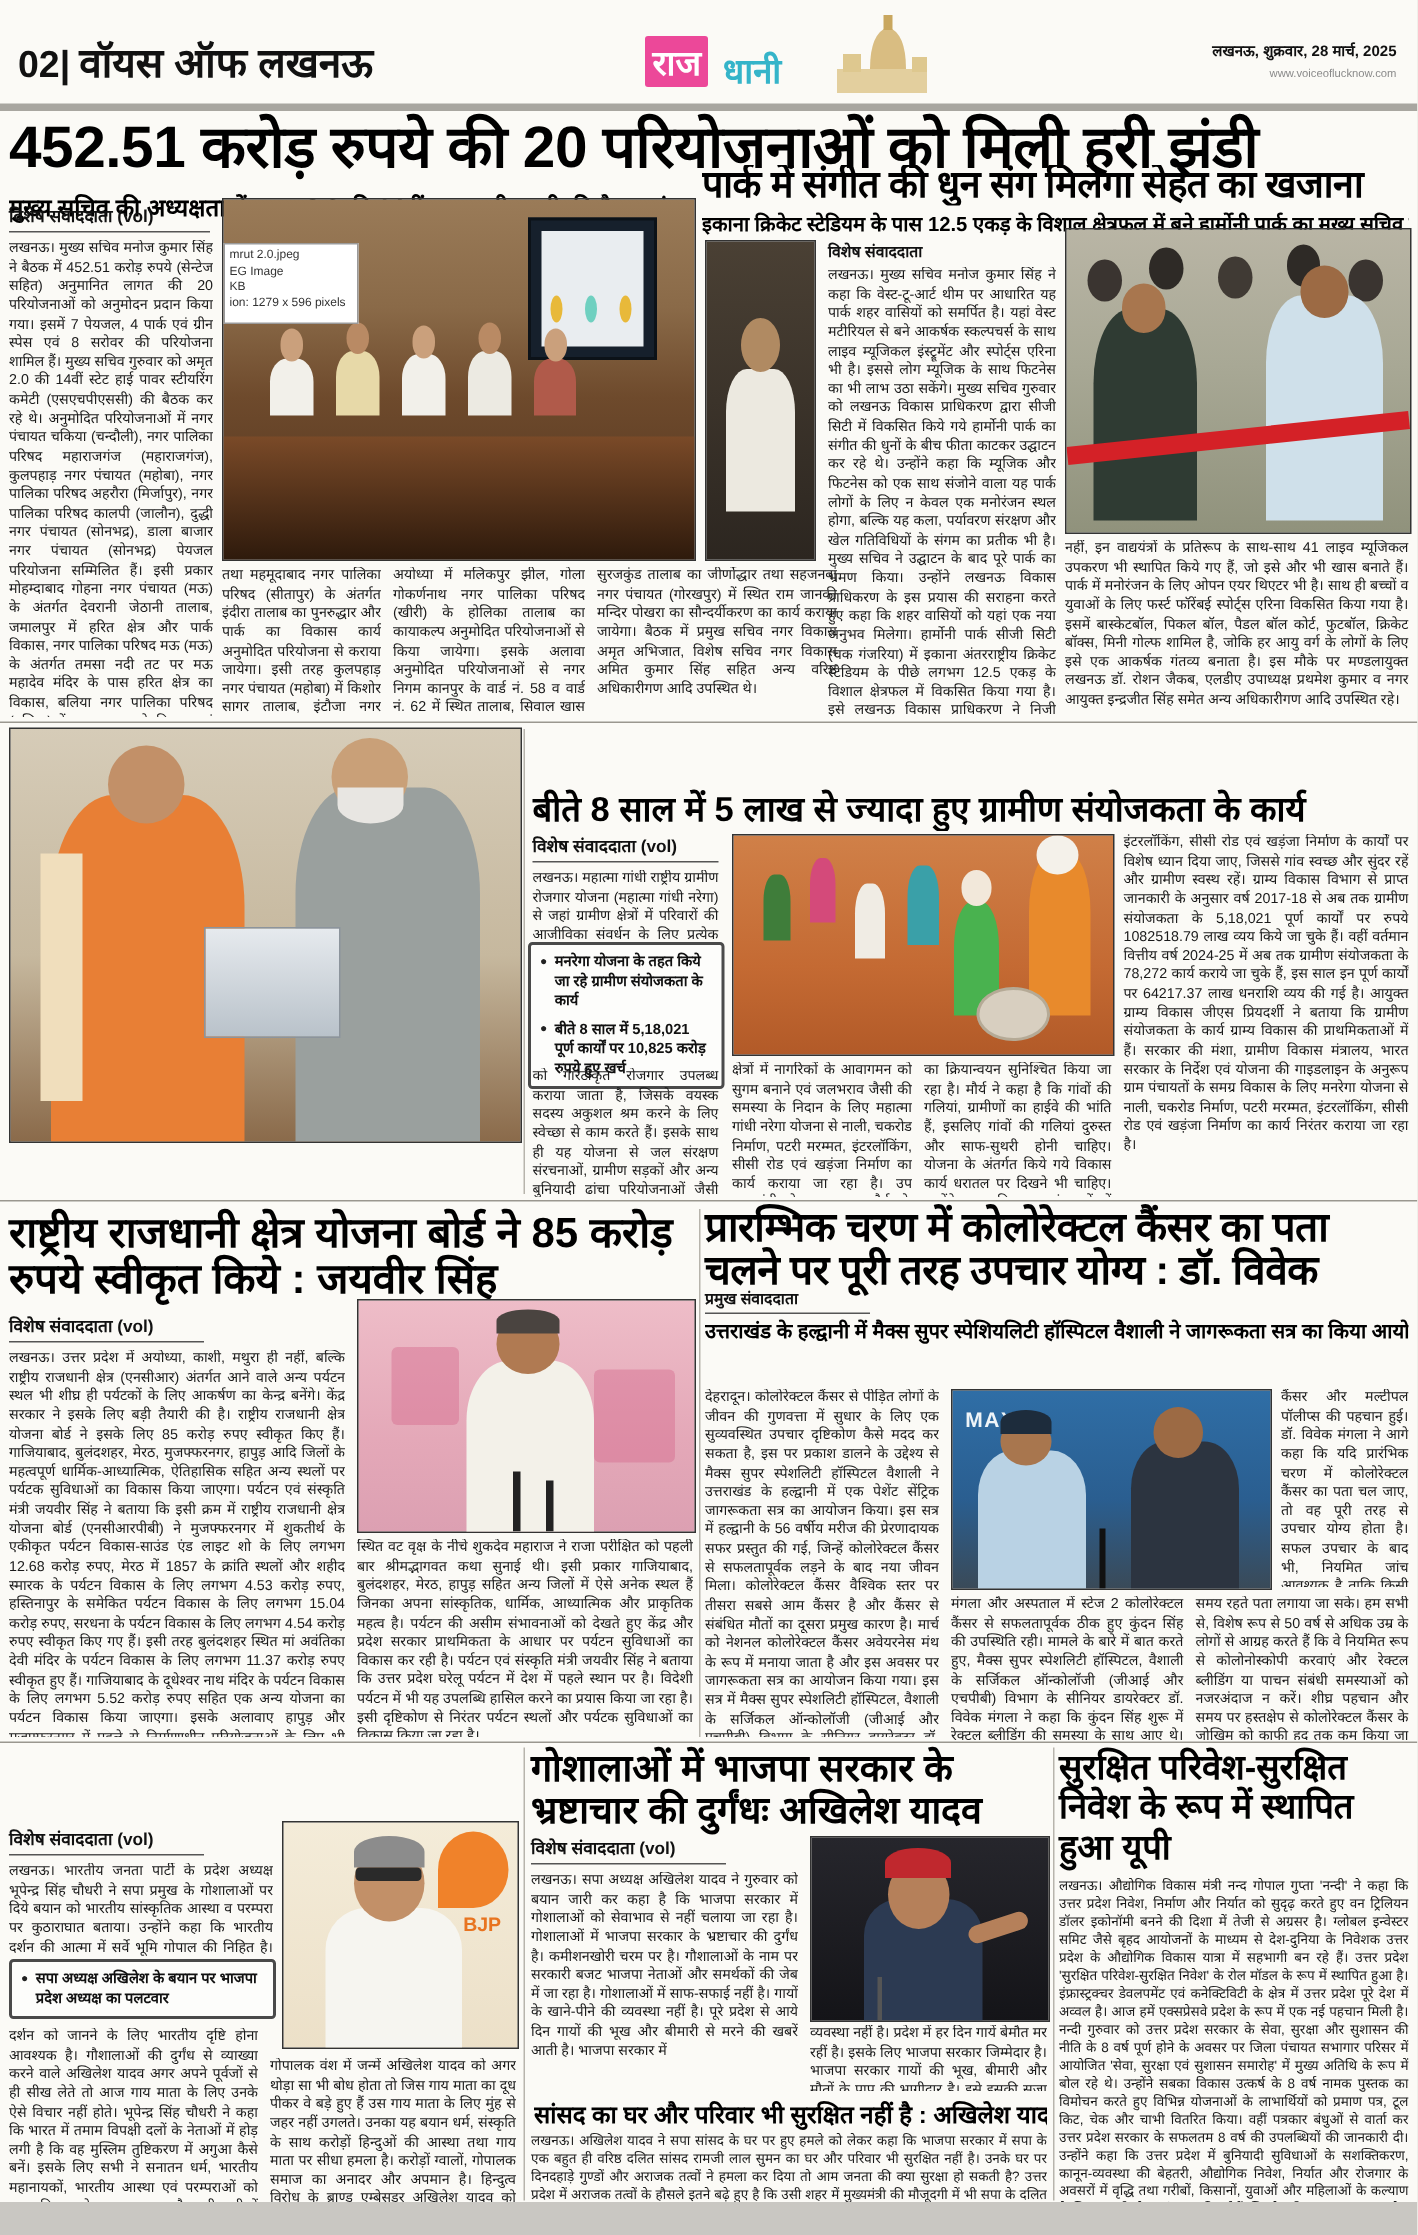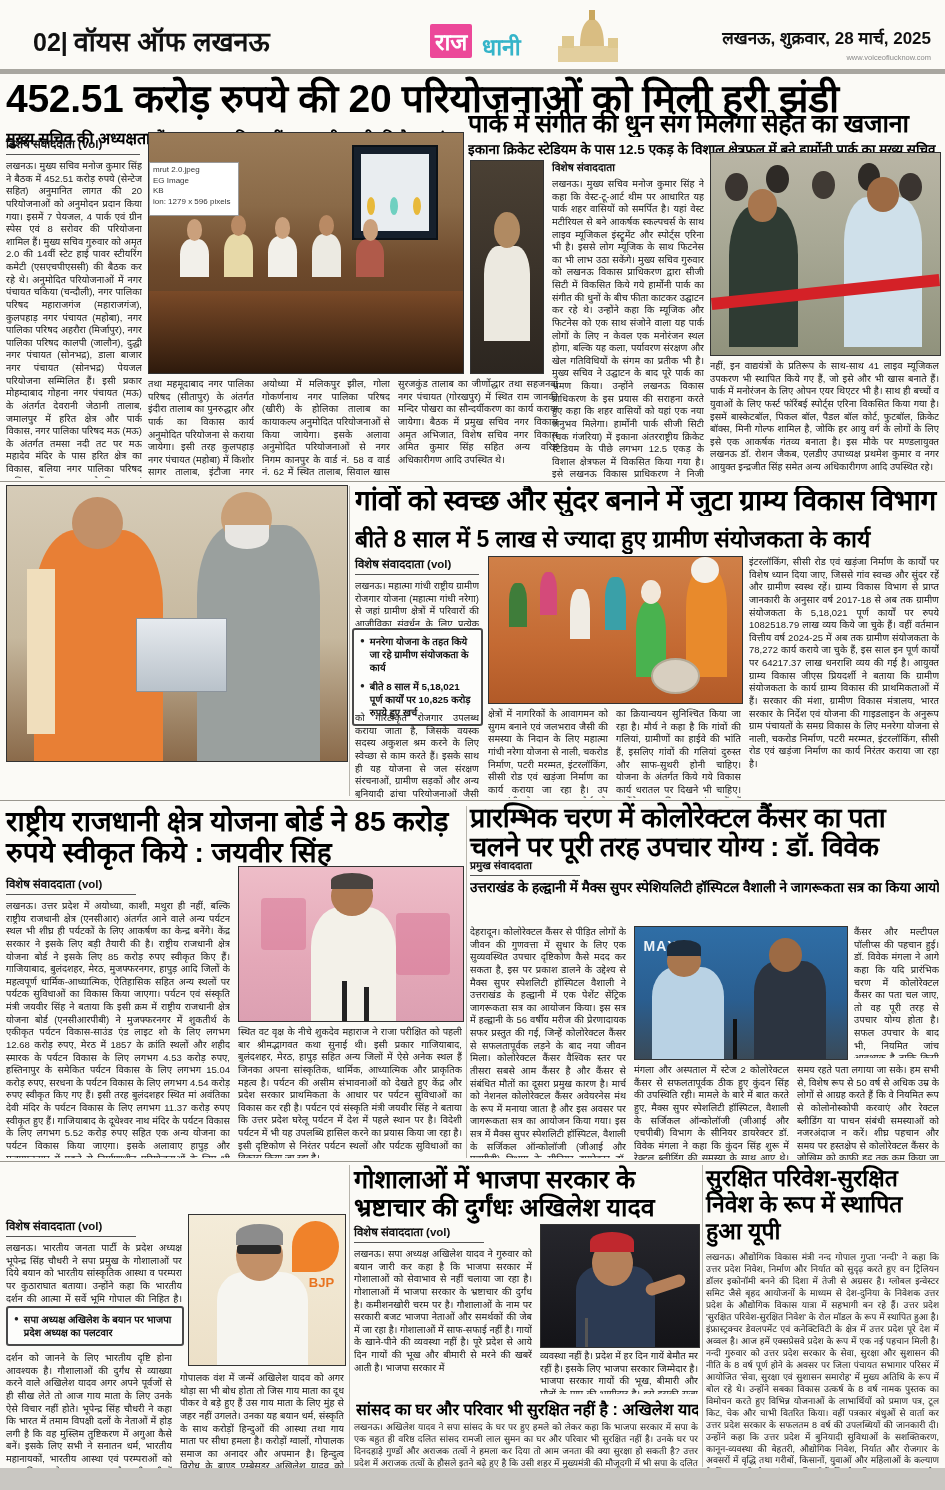--- a/index.html
+++ b/index.html
@@ -23,38 +23,38 @@
   .logo-cyan{color:#35b4c9;font-weight:900;font-size:23px;}
   
   .ph{position:absolute;}
 </style>
 </head>
 <body>
 
 <div id="page">
 
   <div class="abs" style="left:12px;top:22px;display:flex;align-items:baseline;gap:6px;">
-    <span style="font-size:25px;font-weight:900;margin-left:21px;">02|</span>
+    <span style="font-size:25px;font-weight:900;">02|</span>
     <span class="masthead-title">वॉयस ऑफ लखनऊ</span>
   </div>
 
   <div class="abs" style="left:430px;top:8px;width:230px;height:58px;">
     <svg class="abs" style="left:110px;top:0;" width="85" height="58" viewBox="0 0 85 58">
       <rect x="18" y="38" width="60" height="16" fill="#e3cf9e"></rect>
       <path d="M40 38 Q40 14 52 10 Q64 14 64 38 Z" fill="#d9bd82"></path>
       <rect x="49" y="2" width="6" height="10" fill="#c9a75f"></rect>
       <rect x="22" y="28" width="12" height="12" fill="#dec88f"></rect>
       <rect x="68" y="30" width="10" height="10" fill="#dec88f"></rect>
     </svg>
     <span class="abs logo-red" style="left:0;top:16px;">राज</span>
     <span class="abs logo-cyan" style="left:52px;top:22px;">धानी</span>
   </div>
 
   <div class="abs" style="right:14px;top:26px;text-align:right;">
-    <div style="font-size:17px;font-weight:700;">लखनऊ, शुक्रवार, 28 मार्च, 2025</div>
+    <div style="font-size:10px;font-weight:700;">लखनऊ, शुक्रवार, 28 मार्च, 2025</div>
     <div style="font-size:7.5px;color:#8a8a8a;margin-top:4px;">www.voiceoflucknow.com</div>
   </div>
 
   <div class="abs" style="left:0;top:69px;width:945px;height:5px;background:#a8a6a0;"></div>
 
   <div class="abs hl" style="left:6px;top:78px;width:933px;font-size:39px;white-space:nowrap;">452.51 करोड़ रुपये की 20 परियोजनाओं को मिली हरी झंडी</div>
 
   <div class="abs deck" style="left:6px;top:127px;width:456px;font-size:16px;white-space:nowrap;overflow:hidden;">मुख्य सचिव की अध्यक्षता में अमृत 2.0 की 14वीं एसएचपीएससी की बैठक संपन्न</div>
 
   <div class="abs byline" style="left:6px;top:134px;width:134px;top:136px;">विशेष संवाददाता (vol)</div>
@@ -120,21 +120,20 @@
   <div class="abs photo" style="left:6px;top:485px;width:340px;height:275px;background:linear-gradient(#d6ccb8 0%,#c6b89e 55%,#8a6a4a 100%);">
     <div class="ph" style="left:8%;top:16%;width:38%;height:84%;background:#e87f35;border-radius:32% 32% 0 0;"></div>
     <div class="ph" style="left:6%;top:30%;width:8%;height:60%;background:#f0debc;"></div>
     <div class="ph" style="left:19%;top:4%;width:15%;height:19%;background:#c29068;border-radius:50%;"></div>
     <div class="ph" style="left:56%;top:14%;width:36%;height:86%;background:#9aa09e;border-radius:30% 30% 0 0;"></div>
     <div class="ph" style="left:63%;top:2%;width:15%;height:19%;background:#c9a078;border-radius:50%;"></div>
     <div class="ph" style="left:64%;top:14%;width:13%;height:9%;background:#e8e6e2;border-radius:0 0 50% 50%;"></div>
     <div class="ph" style="left:38%;top:48%;width:26%;height:26%;background:linear-gradient(#e6eaee,#b9c2ca);border:1px solid #8c949c;"></div>
   </div>
 
-  <div class="abs hl" style="left:355px;top:486px;width:585px;font-size:28px;white-space:nowrap;overflow:hidden;">गांवों को स्वच्छ और सुंदर बनाने में जुटा ग्राम्य विकास विभाग</div>
   <div class="abs" style="left:355px;top:522px;width:585px;font-size:23px;font-weight:600;color:#000;white-space:nowrap;overflow:hidden;">बीते 8 साल में 5 लाख से ज्यादा हुए ग्रामीण संयोजकता के कार्य</div>
   <div class="abs byline" style="left:355px;top:556px;width:124px;">विशेष संवाददाता (vol)</div>
   <div class="abs bt" style="left:355px;top:580px;width:124px;height:46px;">लखनऊ। महात्मा गांधी राष्ट्रीय ग्रामीण रोजगार योजना (महात्मा गांधी नरेगा) से जहां ग्रामीण क्षेत्रों में परिवारों की आजीविका संवर्धन के लिए प्रत्येक वित्तीय वर्ष में उन ग्रामीण परिवारों</div>
 
   <div class="abs hbox" style="left:352px;top:628px;width:115px;">
     <div class="item">
         <span class="dot">●</span>
         <span>मनरेगा योजना के तहत किये जा रहे ग्रामीण संयोजकता के कार्य</span>
       </div>
     <div class="item" style="margin-bottom:0;">

